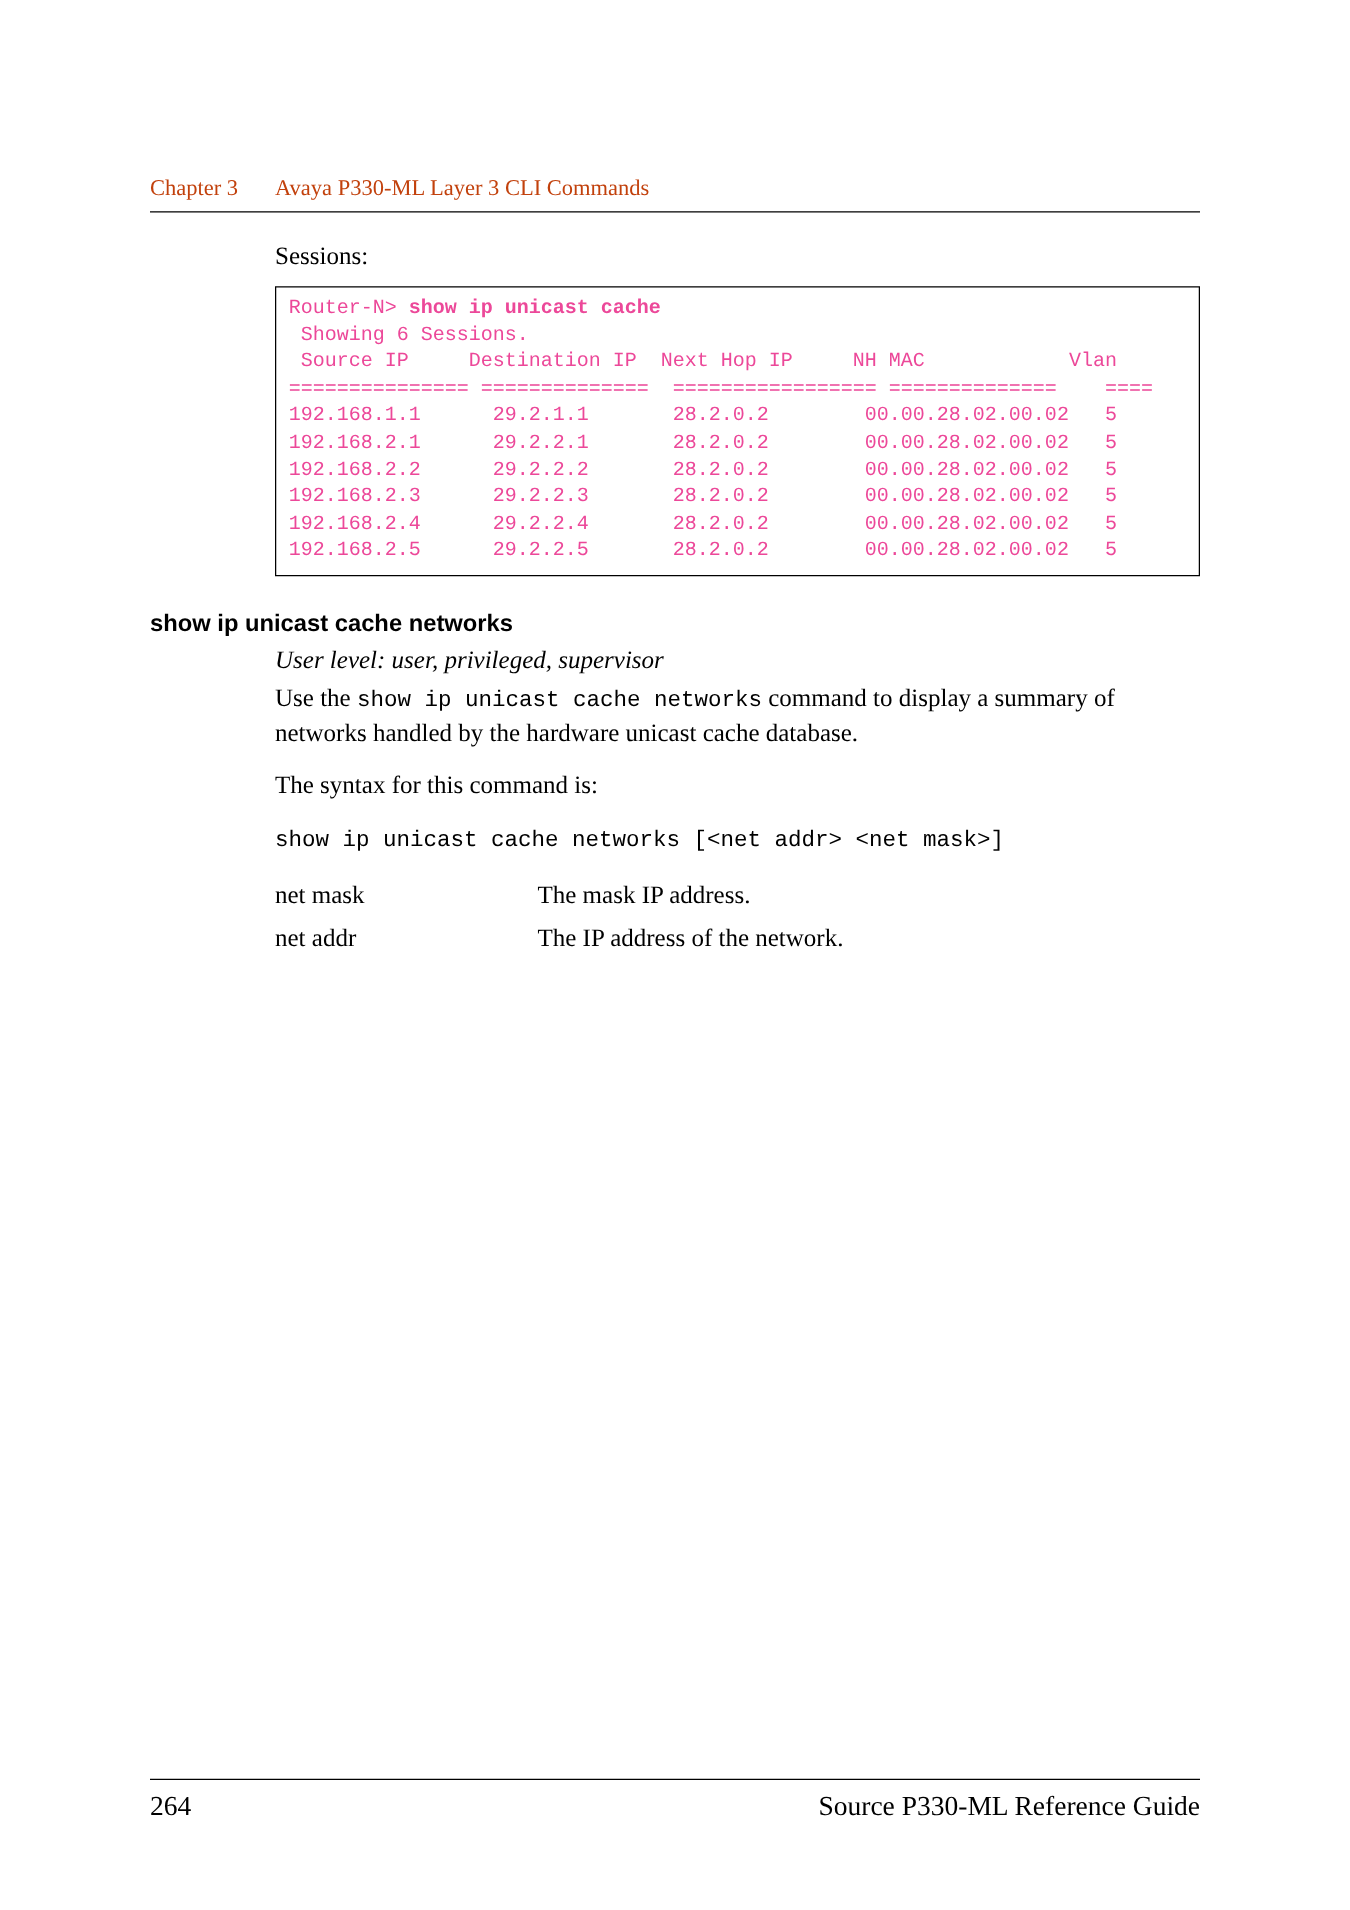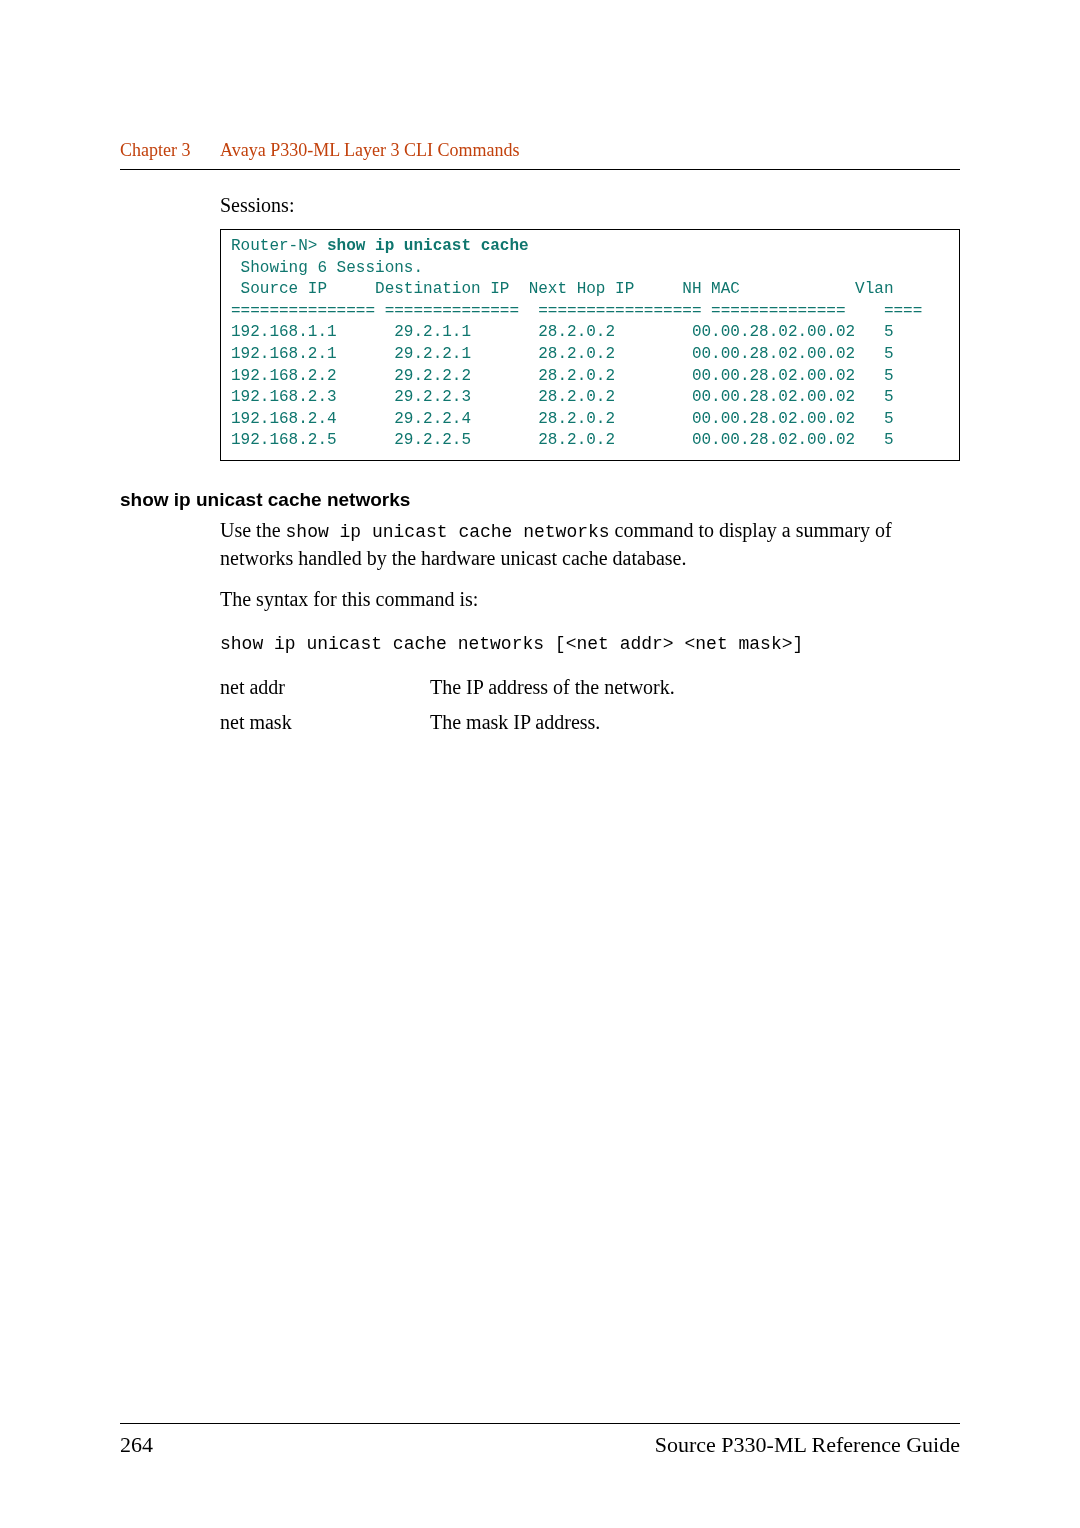--- a/index.html
+++ b/index.html
@@ -33,21 +33,21 @@
   .example-label {
     font-size: 20px;
     margin-bottom: 12px;
   }
   .code-box {
     border: 1px solid #000;
     padding: 6px 10px 8px 10px;
     font-family: "Courier New", Courier, monospace;
     font-size: 16px;
     line-height: 1.35;
-    color: #0f766e;
+    color: #ec4899;
     white-space: pre;
     overflow: hidden;
     margin-bottom: 28px;
   }
   .code-box .bold {
     font-weight: bold;
   }
   .section-heading {
     font-family: Arial, Helvetica, sans-serif;
     font-weight: bold;
@@ -114,35 +114,36 @@
 <span>192.168.2.1      29.2.2.1       28.2.0.2        00.00.28.02.00.02   5</span>
 <span>192.168.2.2      29.2.2.2       28.2.0.2        00.00.28.02.00.02   5</span>
 <span>192.168.2.3      29.2.2.3       28.2.0.2        00.00.28.02.00.02   5</span>
 <span>192.168.2.4      29.2.2.4       28.2.0.2        00.00.28.02.00.02   5</span>
 <span>192.168.2.5      29.2.2.5       28.2.0.2        00.00.28.02.00.02   5</span></div>
   </div>
 
   <div class="section-heading">show ip unicast cache networks</div>
 
   <div class="content-indent">
+    <div class="italic-line">User level: user, privileged, supervisor</div>
 
     <div class="body-text">
       <span>Use the </span><span class="mono-inline">show ip unicast cache networks</span><span> command to display a summary of networks handled by the hardware unicast cache database.</span>
     </div>
 
     <div class="body-text">The syntax for this command is:</div>
     <div class="syntax-line">show ip unicast cache networks [&lt;net addr&gt; &lt;net mask&gt;]</div>
 
     <div class="param-row">
+      <div class="param-name">net mask</div>
+      <div>The mask IP address.</div>
+    </div>
+    <div class="param-row">
       <div class="param-name">net addr</div>
       <div>The IP address of the network.</div>
-    </div>
-    <div class="param-row">
-      <div class="param-name">net mask</div>
-      <div>The mask IP address.</div>
     </div>
   </div>
 </div>
 
 <div class="footer">
   <span>264</span>
   <span>Source P330-ML Reference Guide</span>
 </div>
 
 </body></html>

